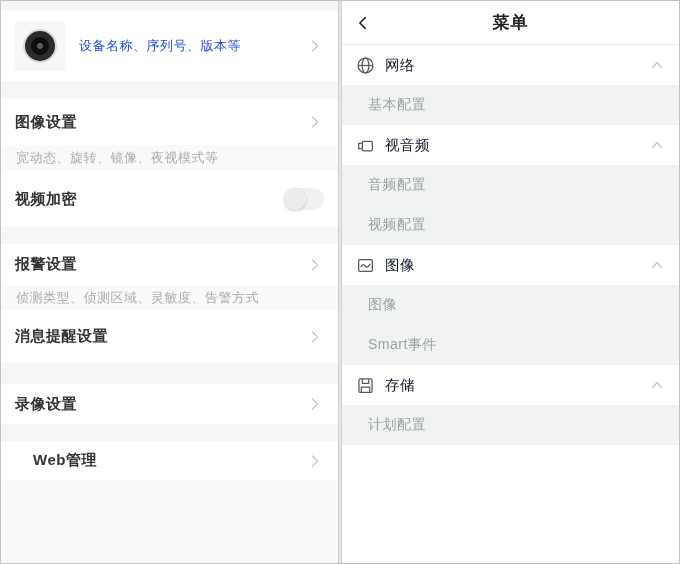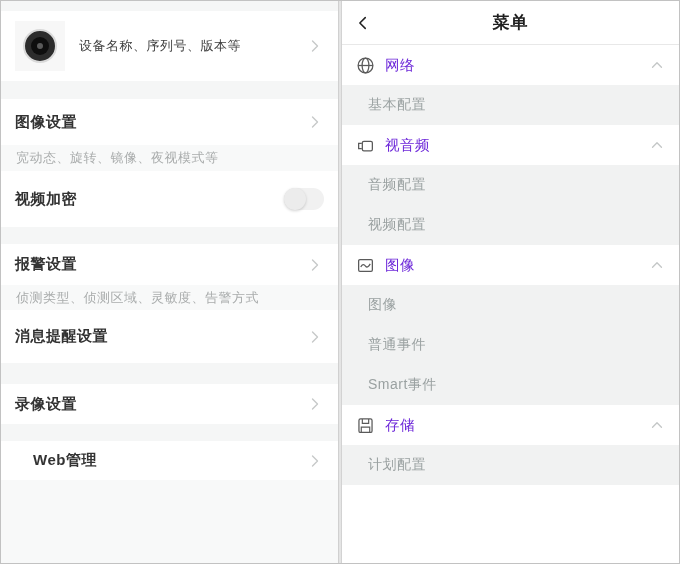--- a/index.html
+++ b/index.html
@@ -41,33 +41,33 @@
   .device-row { height:70px; flex:0 0 70px; }
   .device-thumb { width:50px; height:50px; background:#f7f7f7;
     display:flex; align-items:center; justify-content:center; margin-right:14px; }
   .lens-ring { width:34px; height:34px; border-radius:50%; background:#2c2c2c;
     border:2px solid #d9d9d9; display:flex; align-items:center; justify-content:center; }
   .lens-core { width:18px; height:18px; border-radius:50%; background:#0e0e0e;
     display:flex; align-items:center; justify-content:center; }
   .lens-dot { width:6px; height:6px; border-radius:50%; background:#5a5a5a; }
   .device-text { display:flex; flex-direction:column; gap:5px; }
   .device-name { font-size:15px; font-weight:700; color:#2e2e2e; }
-  .device-desc { font-size:13px; color:#404040; letter-spacing:.5px; }
+  .device-desc { font-size:13px; color:#1d4ed8; letter-spacing:.5px; }
 
   
   .toggle { width:40px; height:22px; border-radius:11px; background:#f1f1f1;
     position:relative; }
   .toggle .knob { width:22px; height:22px; border-radius:50%; background:#ececec;
     position:absolute; left:0; top:0; box-shadow:0 1px 3px rgba(0,0,0,.18); }
 
   
   .sec-row { height:40px; flex:0 0 40px; background:#fff; display:flex;
     align-items:center; padding:0 14px; }
   .sec-icon { display:flex; align-items:center; margin-right:10px; }
-  .sec-label { font-size:14.5px; color:#6d28d9; letter-spacing:.5px;font-family:Liberation Serif, serif; }
+  .sec-label { font-size:14.5px; color:#0f172a; letter-spacing:.5px;font-family:Liberation Serif, serif; }
   .sub-row { height:40px; flex:0 0 40px; background:#f1f2f2; color:#9aa1a1;
     font-size:14px; display:flex; align-items:center; padding-left:26px; letter-spacing:.5px; }
 
   svg { display:block; }
 </style>
 </head>
 <body>
 
 <div class="frame">
 
@@ -217,21 +217,20 @@
       </span>
       <span class="sec-label">图像</span>
       <span class="trail" style="margin-left:auto">
         <svg width="16" height="16" viewBox="0 0 18 18">
             <polyline points="4,11.5 9,6.5 14,11.5" fill="none" stroke="#c4c7c7" stroke-width="1.5" stroke-linecap="round" stroke-linejoin="round"></polyline>
           </svg>
       </span>
     </div>
     <div class="sub-row">图像</div>
 
-    <div class="sub-row">普通事件</div>
     <div class="sub-row">Smart事件</div>
 
     <div class="sec-row">
       <span class="sec-icon">
         <svg width="19" height="19" viewBox="0 0 18 18">
           <rect x="2.8" y="2.8" width="12.4" height="12.8" rx="1.5" fill="none" stroke="#5a5a5a" stroke-width="1.2"></rect>
           <path d="M6,2.8 V7 H12 V2.8" fill="none" stroke="#5a5a5a" stroke-width="1.1"></path>
           <path d="M5,15.6 V10.5 H13 V15.6" fill="none" stroke="#5a5a5a" stroke-width="1.1"></path>
         </svg>
       </span>

